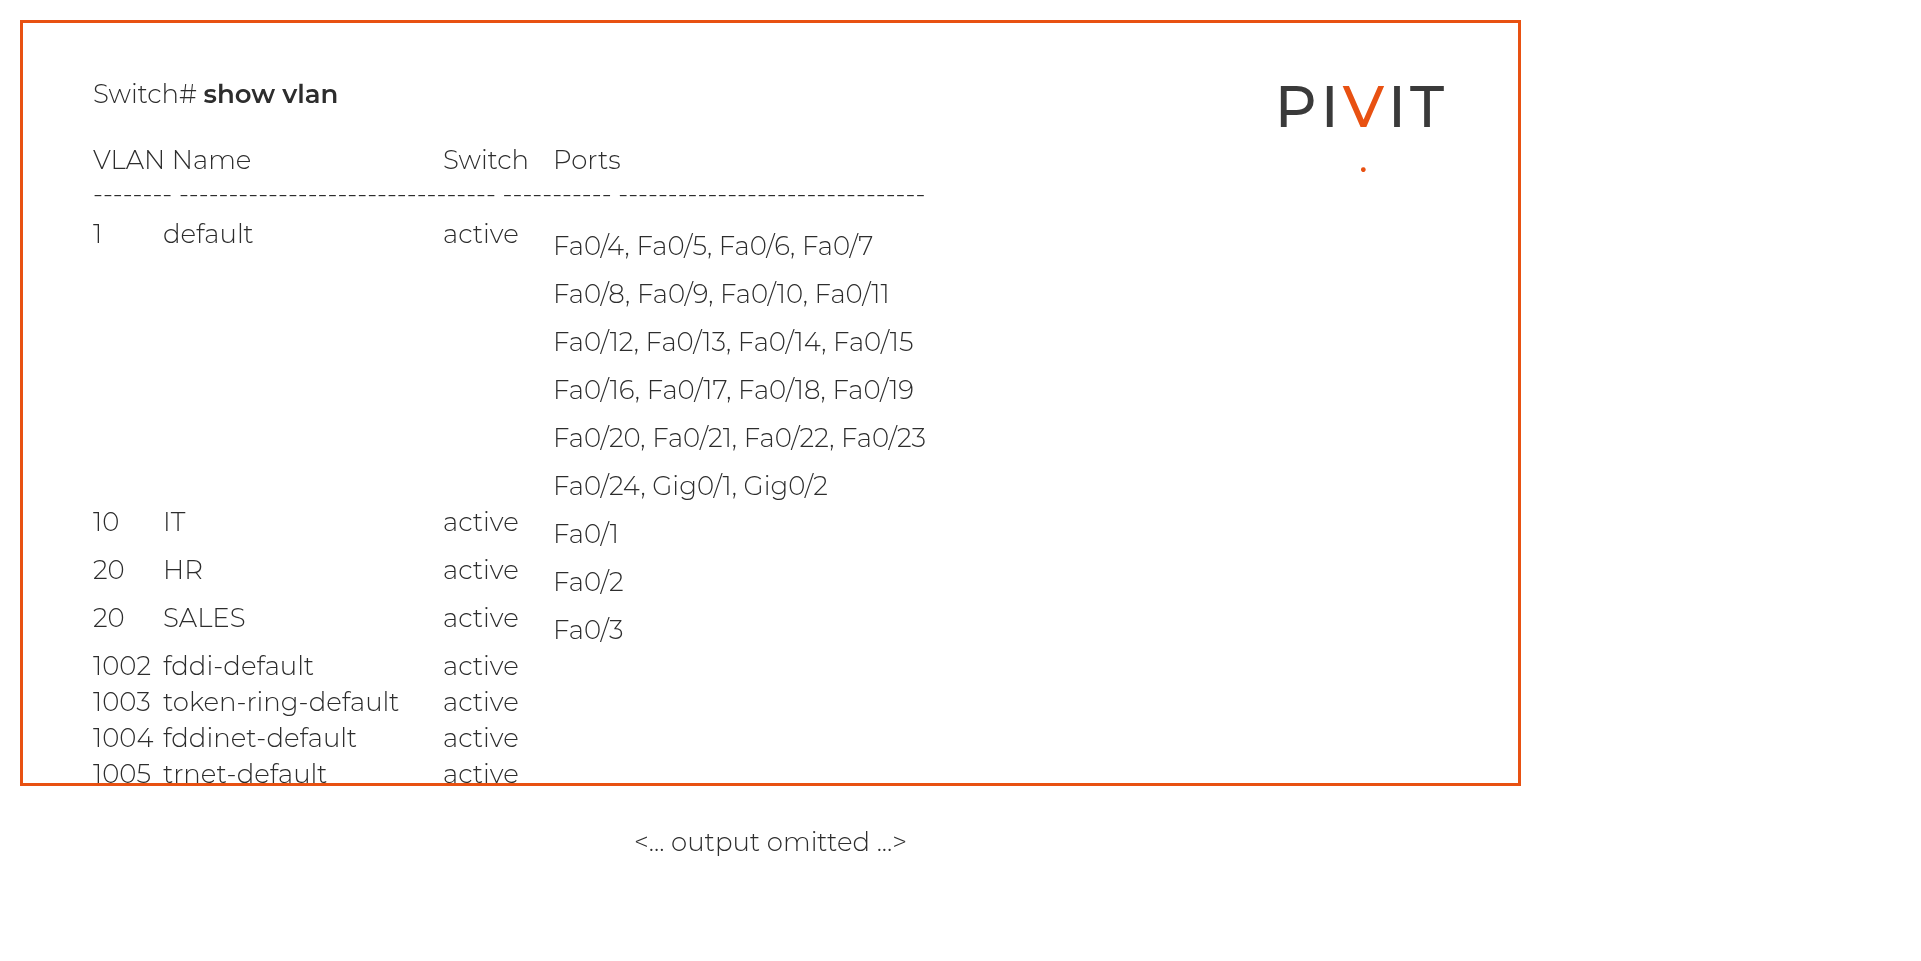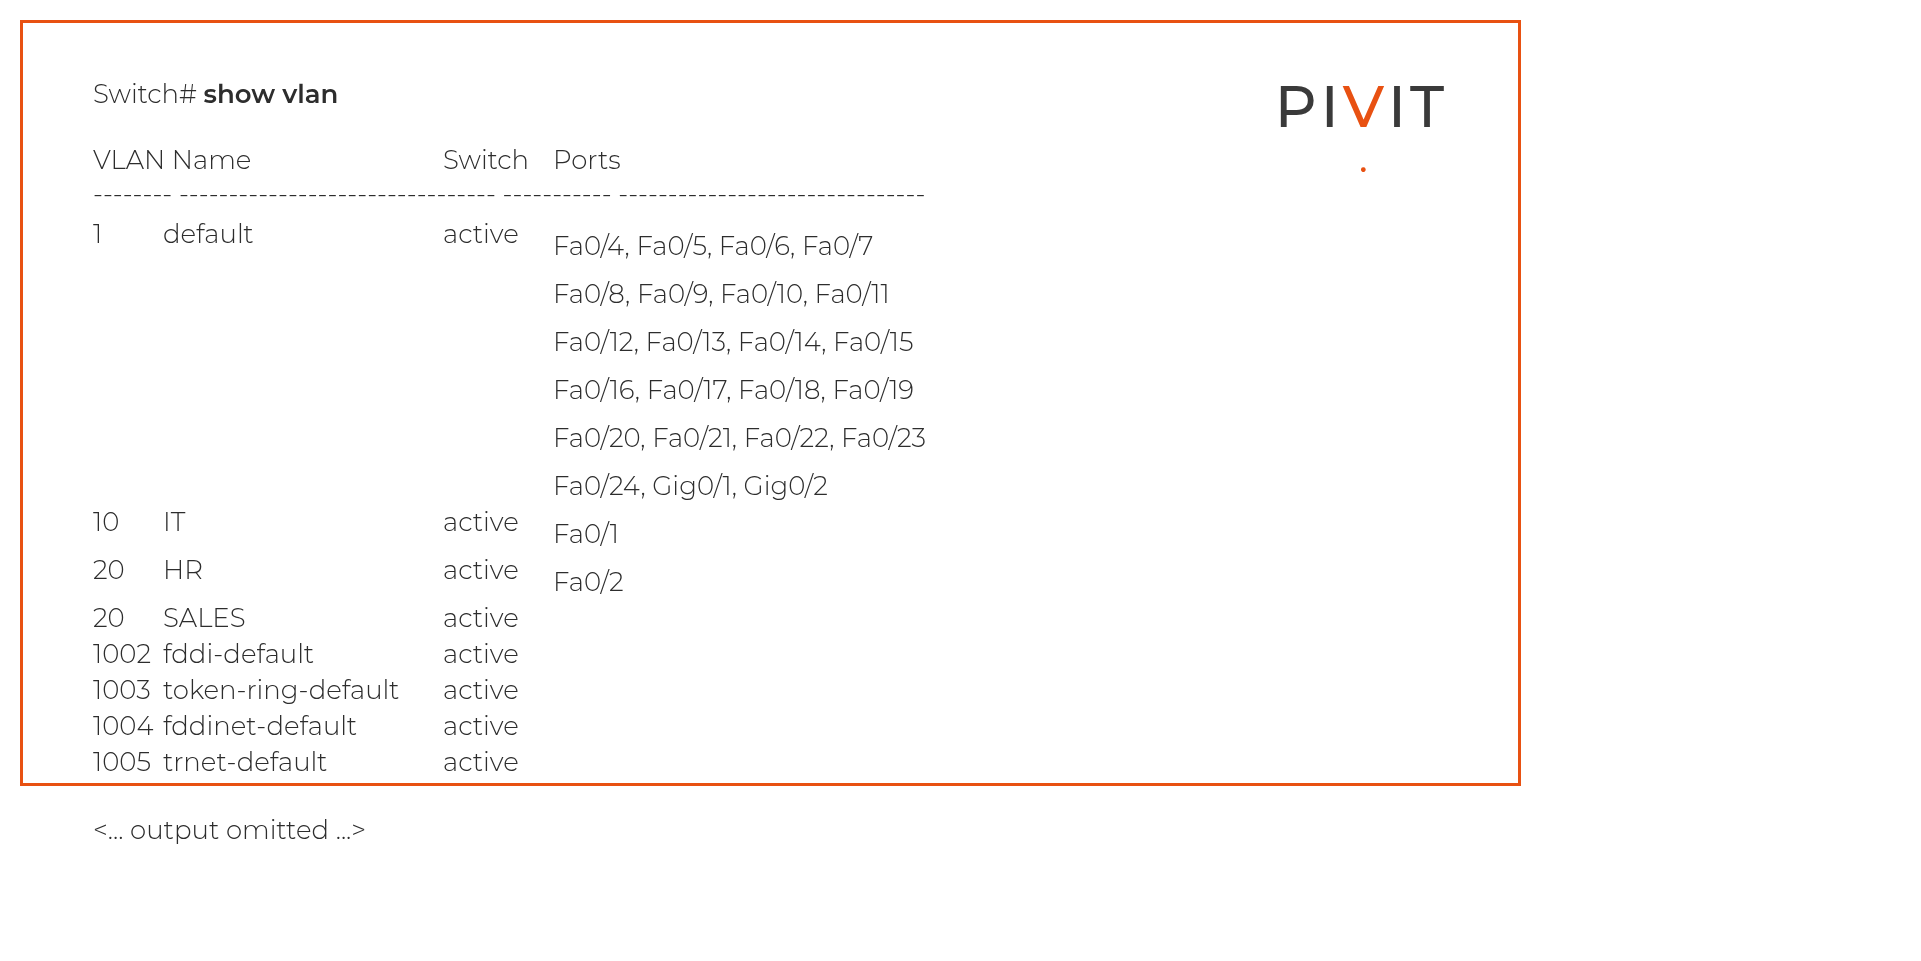--- a/index.html
+++ b/index.html
@@ -101,20 +101,21 @@
     }
     .vlan-ports {
       flex: 1;
       margin-top: 12px;
     }
     .omitted {
       font-size: 26px;
       color: #2d2d2d;
       font-weight: 300;
       margin-top: 34px;
+      text-align: center;
     }
   </style>
 </head>
 <body>
 
 <div class="outer-frame">
 
   <div class="logo">
     <span class="p">P</span>
     <span class="i1">I</span>
@@ -184,20 +185,21 @@
       <div class="vlan-row">
         <span class="vlan-id">20</span>
         <span class="vlan-name">HR</span>
         <span class="vlan-status">active</span>
         <span class="vlan-ports">Fa0/2</span>
       </div>
       <div class="vlan-row">
         <span class="vlan-id">20</span>
         <span class="vlan-name">SALES</span>
         <span class="vlan-status">active</span>
+        <span class="vlan-ports">Fa0/3</span>
       </div>
       <div class="vlan-row">
         <span class="vlan-id">1002</span>
         <span class="vlan-name">fddi-default</span>
         <span class="vlan-status">active</span>
         <span class="vlan-ports"></span>
       </div>
       <div class="vlan-row">
         <span class="vlan-id">1003</span>
         <span class="vlan-name">token-ring-default</span>

